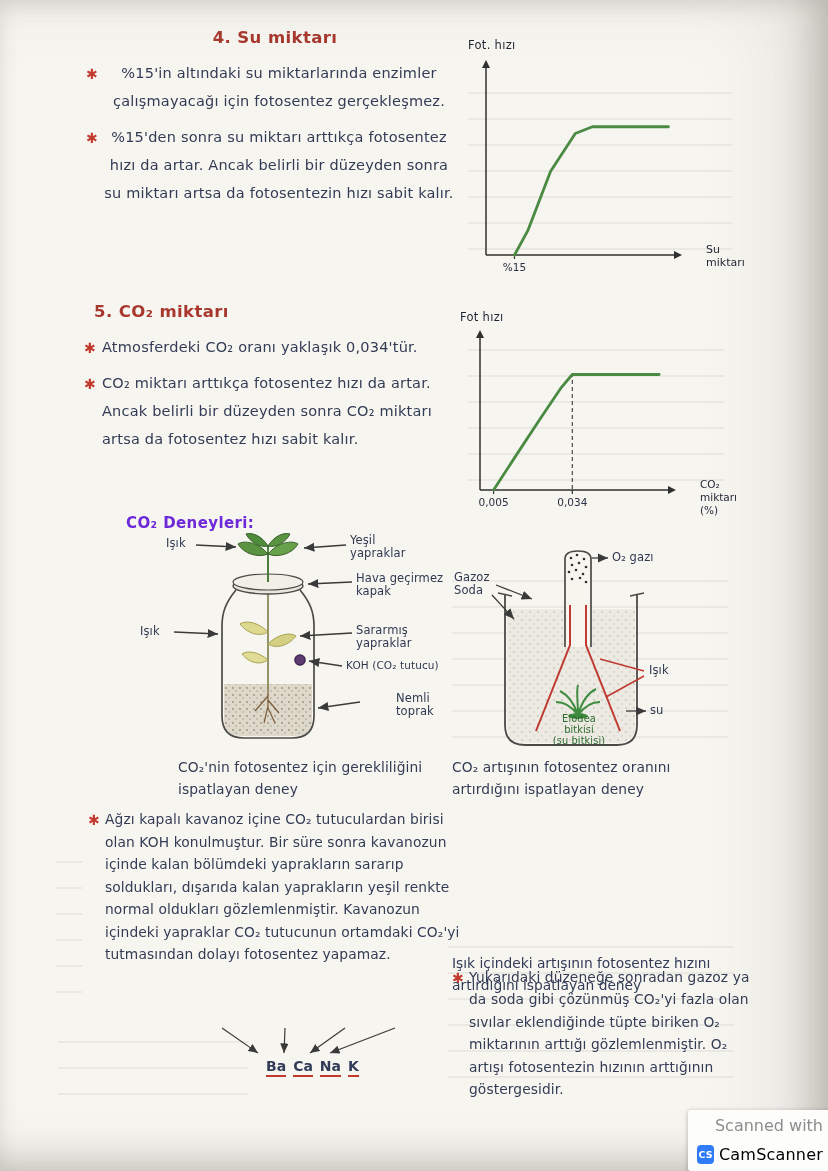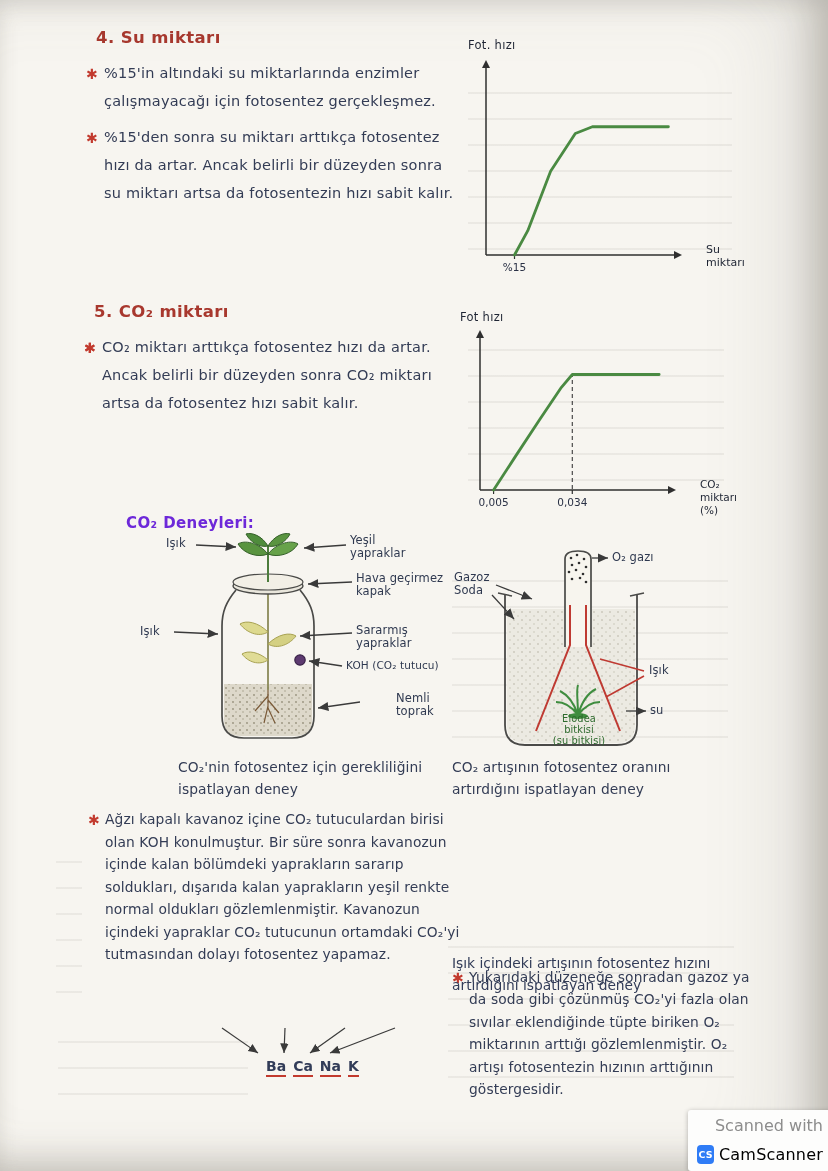--- a/index.html
+++ b/index.html
@@ -58,21 +58,21 @@
 
 <div class="page">
 
   <div class="ghost" style="left:468px;top:72px;width:264px;height:185px;"></div>
   <div class="ghost" style="left:468px;top:338px;width:256px;height:150px;"></div>
   <div class="ghost" style="left:452px;top:565px;width:276px;height:180px;"></div>
   <div class="ghost" style="left:58px;top:1040px;width:190px;height:62px;"></div>
   <div class="ghost" style="left:448px;top:935px;width:286px;height:150px;"></div>
   <div class="ghost" style="left:56px;top:850px;width:26px;height:150px;"></div>
 
-  <section class="layer" style="left:86px;top:28px;width:368px;">
+  <section class="layer" style="left:86px;top:28px;width:368px;text-align:center;">
     <h2 class="sec-heading">4. Su miktarı</h2>
     <div class="bullet">
       <span class="star">✱</span>
       <span>%15'in altındaki su miktarlarında enzimler çalışmayacağı için fotosentez gerçekleşmez.</span>
     </div>
     <div class="bullet">
       <span class="star">✱</span>
       <span>%15'den sonra su miktarı arttıkça fotosentez hızı da artar. Ancak belirli bir düzeyden sonra su miktarı artsa da fotosentezin hızı sabit kalır.</span>
     </div>
   </section>
@@ -89,20 +89,21 @@
         <polyline points="54.5,199 67.8,174.7 90.60000000000001,115.3 115.3,77.49999999999999 132.4,70.75 208.4,70.75" fill="none" stroke="#4a8a42" stroke-width="2.8" stroke-linecap="round" stroke-linejoin="round"></polyline>
       </svg>
     <span class="xlab" style="left:248px;top:205px;width:54px;">Su
 miktarı</span>
   </div>
 
   <section class="layer" style="left:84px;top:302px;width:370px;">
     <h2 class="sec-heading">5. CO₂ miktarı</h2>
     <div class="bullet">
       <span class="star">✱</span>
+      <span>Atmosferdeki CO₂ oranı yaklaşık 0,034'tür.</span>
     </div>
     <div class="bullet">
       <span class="star">✱</span>
       <span>CO₂ miktarı arttıkça fotosentez hızı da artar. Ancak belirli bir düzeyden sonra CO₂ miktarı artsa da fotosentez hızı sabit kalır.</span>
     </div>
   </section>
 
   <div class="chart" style="left:452px;top:310px;width:306px;height:230px;">
     <span class="ylab" style="left:8px;top:0;">Fot hızı</span>
     <svg viewBox="0 0 240 190" width="240" height="190" style="left:2px;top:16px;">

